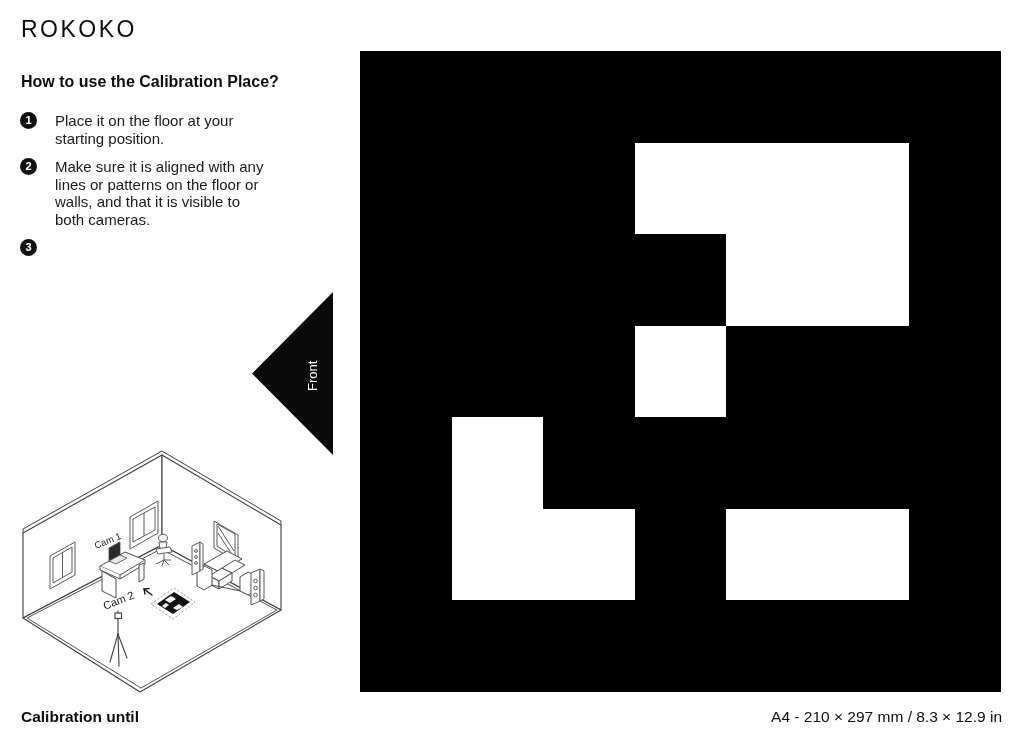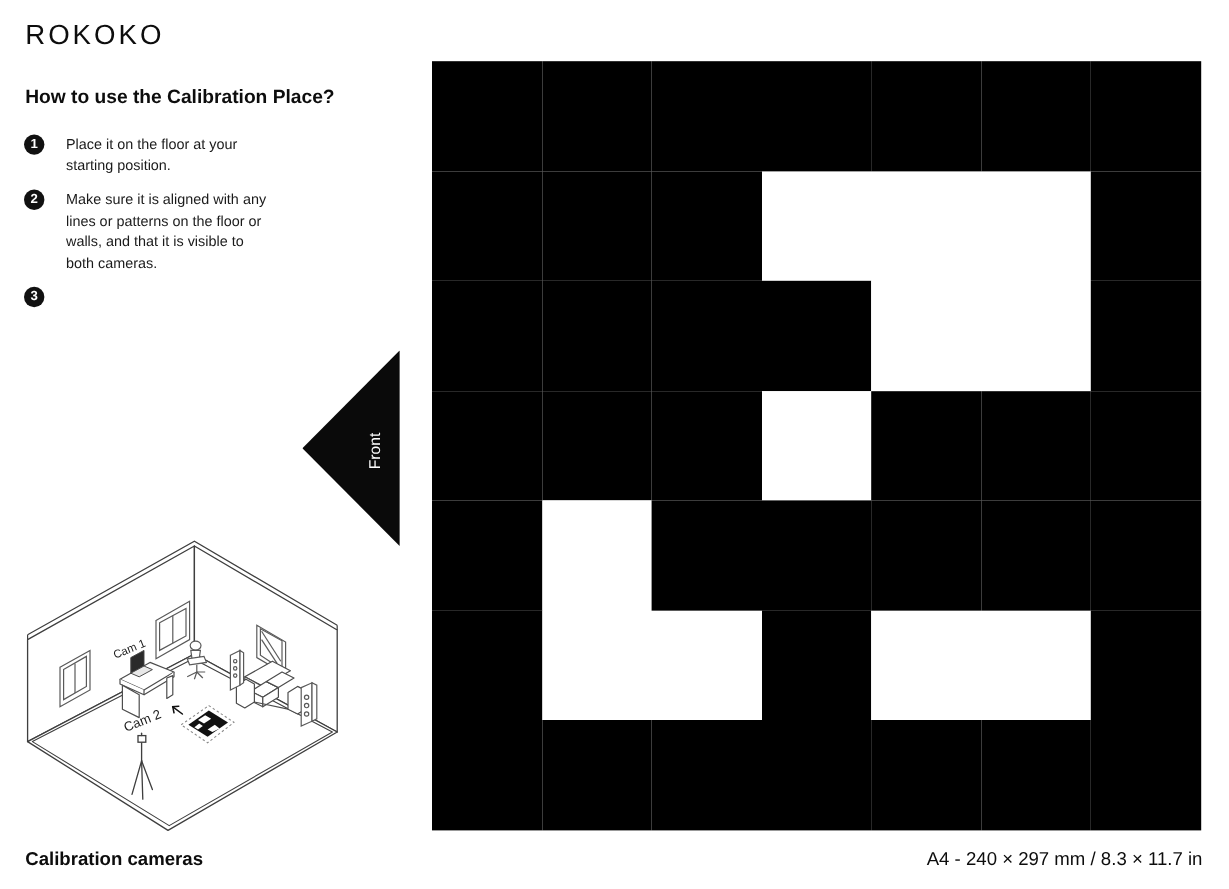--- a/index.html
+++ b/index.html
@@ -10,21 +10,21 @@
          letter-spacing:2.5px;color:#0d0d0d;}
 
   .heading{position:absolute;left:21px;top:73px;font-size:16px;font-weight:700;color:#0d0d0d;}
 
   .steps{position:absolute;left:20px;top:112px;margin:0;padding:0;list-style:none;
          display:flex;flex-direction:column;gap:11px;width:270px;}
   .step{display:flex;align-items:flex-start;gap:18px;}
   .step-badge{flex:0 0 auto;width:17px;height:17px;border-radius:50%;background:#111111;
               color:#ffffff;font-size:11px;font-weight:700;display:flex;align-items:center;
               justify-content:center;line-height:1;}
-  .step-text{font-size:12px;line-height:17.5px;color:#1a1a1a;white-space:pre-line;}
+  .step-text{font-size:15px;line-height:17.5px;color:#1a1a1a;white-space:pre-line;}
 
   .front-svg{position:absolute;left:252px;top:292px;}
 
   .marker{position:absolute;left:360px;top:51px;width:641px;height:641px;display:grid;
           grid-template-columns:repeat(7,1fr);grid-template-rows:repeat(7,1fr);}
 
   .room-svg{position:absolute;left:13px;top:438px;}
   .room-svg text{font-family:"Liberation Sans",sans-serif;}
 
   .footer-left{position:absolute;left:21px;top:708px;font-size:15.5px;font-weight:700;color:#0d0d0d;}
@@ -220,16 +220,16 @@
       <rect x="102" y="175" width="6.5" height="5.5"></rect>
       <line x1="105" y1="181" x2="105" y2="196"></line>
       <line x1="105" y1="196" x2="97" y2="224"></line>
       <line x1="105" y1="196" x2="106" y2="228"></line>
       <line x1="105" y1="196" x2="114" y2="220"></line>
       <line x1="105" y1="173" x2="105" y2="175"></line>
     </g>
     <text transform="translate(92,172) rotate(-22)" font-size="11" fill="#1a1a1a">Cam 2</text>
   </svg>
 
-  <div class="footer-left">Calibration cameras</div>
-  <div class="footer-right">A4 - 240 × 297 mm / 8.3 × 11.7 in</div>
+  <div class="footer-left">Calibration until</div>
+  <div class="footer-right">A4 - 210 × 297 mm / 8.3 × 12.9 in</div>
 
 </div>
 
 </body></html>

